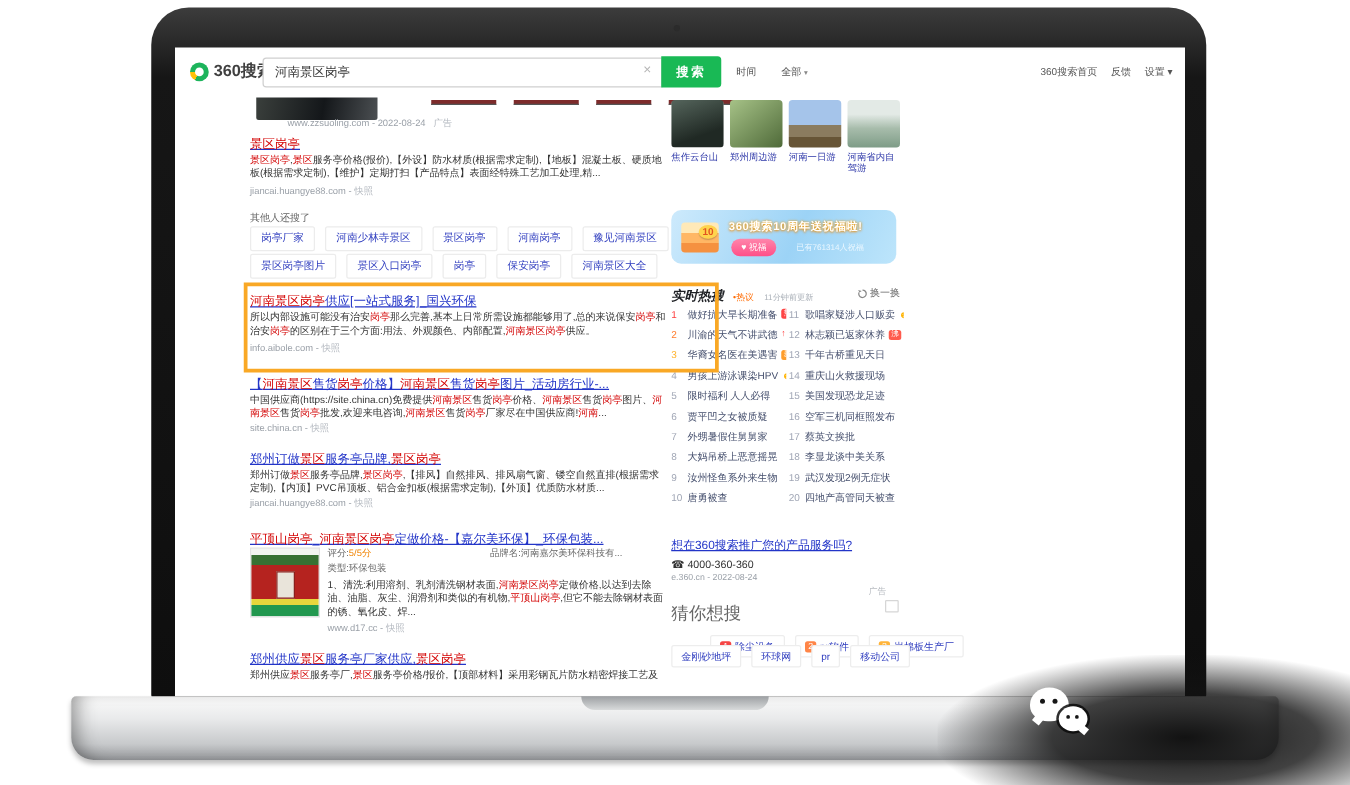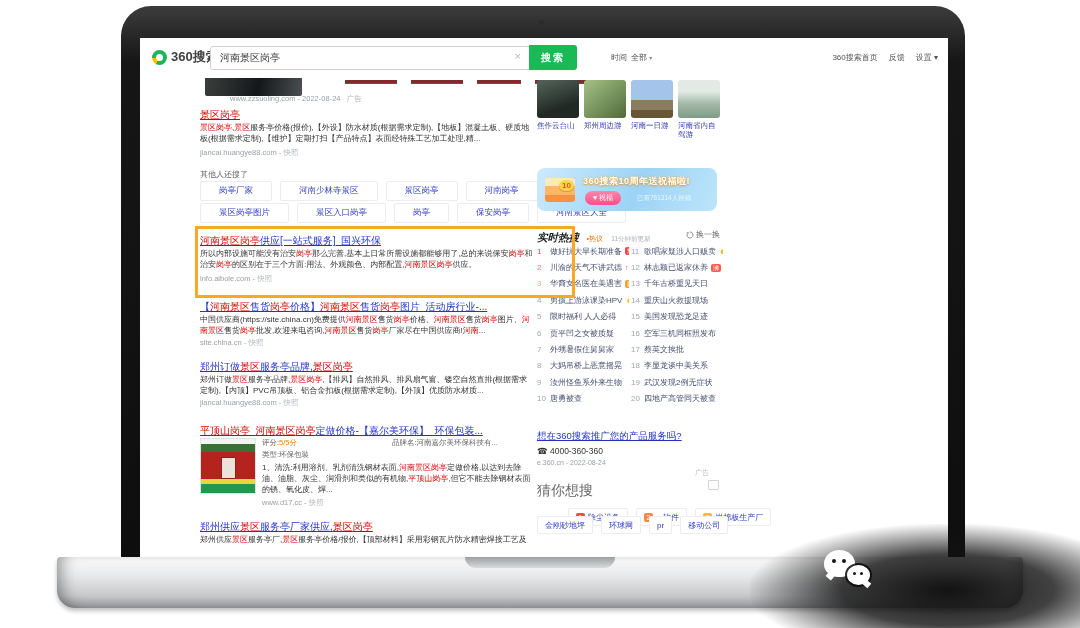--- a/index.html
+++ b/index.html
@@ -39,39 +39,39 @@
   
   .logo{position:absolute;left:12px;top:10px;display:flex;align-items:center;gap:4px;}
   .logo-ring{width:15px;height:15px;border-radius:50%;background:conic-gradient(from 210deg,#ffc107 0 60deg,#1db45c 60deg 360deg);position:relative;}
   .logo-ring:after{content:"";position:absolute;left:4px;top:4px;width:7px;height:7px;border-radius:50%;background:#fff;}
   .logo-text{font-size:13px;font-weight:bold;color:#3f3f3f;}
   .search-box{position:absolute;left:70px;top:8px;width:318px;height:22px;border:1px solid #cfcfcf;border-radius:3px 0 0 3px;background:#fff;}
   .search-q{position:absolute;left:9px;top:4px;font-size:10px;color:#333;}
   .search-x{position:absolute;right:8px;top:3px;font-size:11px;color:#b5b5b5;}
   .search-btn{position:absolute;left:389px;top:7px;width:48px;height:25px;background:#19b955;border-radius:0 3px 3px 0;
     color:#fff;font-size:10px;font-weight:bold;display:flex;align-items:center;justify-content:center;letter-spacing:2px;}
-  .filters{position:absolute;left:471px;top:14px;font-size:8px;color:#555;display:flex;gap:4px;}
+  .filters{position:absolute;left:449px;top:14px;font-size:8px;color:#555;display:flex;gap:20px;}
   .caret{font-size:6px;color:#888;}
   .top-links{position:absolute;right:10px;top:14px;font-size:8px;color:#555;display:flex;gap:11px;text-align:center;}
 
   
   .res-title{font-size:10px;color:#2335c8;text-decoration:underline;white-space:nowrap;}
   .res-desc{font-size:8px;color:#333;line-height:11px;}
   .res-url{font-size:7.5px;color:#9aa0a8;}
   em.hl{color:#d30000;font-style:normal;}
   .snap{color:#b3b8bf;}
 
   .thumb0{position:absolute;left:65px;top:40px;width:97px;height:18px;
     background:linear-gradient(100deg,#3a3f3c 0%,#14171a 55%,#4b4f52 100%);border-radius:0 0 2px 2px;}
   .stub-row{position:absolute;left:205px;top:42px;display:flex;gap:14px;}
   .stub{height:3px;background:#7d2b2b;border-bottom:1px solid #555;}
 
   .rel-label{font-size:8px;color:#666;}
   .rel-row{display:flex;gap:8px;}
-  .rel-pill{font-size:8.5px;color:#2f3dbf;border:1px solid #ececec;background:#fff;padding:3px 18px;border-radius:2px;white-space:nowrap;}
+  .rel-pill{font-size:8.5px;color:#2f3dbf;border:1px solid #ececec;background:#fff;padding:3px 8px;border-radius:2px;white-space:nowrap;}
 
   .hl-box{position:absolute;left:55px;top:188px;width:374px;height:66px;border:3px solid #f9a825;z-index:6;pointer-events:none;}
 
   .kiosk{position:absolute;left:60px;top:400px;width:54px;height:54px;border:1px solid #e2e2e2;
     background:linear-gradient(180deg,#f2f5f0 0 10%,#377133 10% 24%,#b5231f 24% 74%,#e7d63c 74% 84%,#22984f 84% 100%);position:absolute;}
   .kiosk:after{content:"";position:absolute;left:20px;top:18px;width:13px;height:20px;background:#e9e4da;border:1px solid #8a1f1c;}
   .meta-line{font-size:7.5px;color:#666;}
   .meta-orange{color:#f08300;}
 
   

